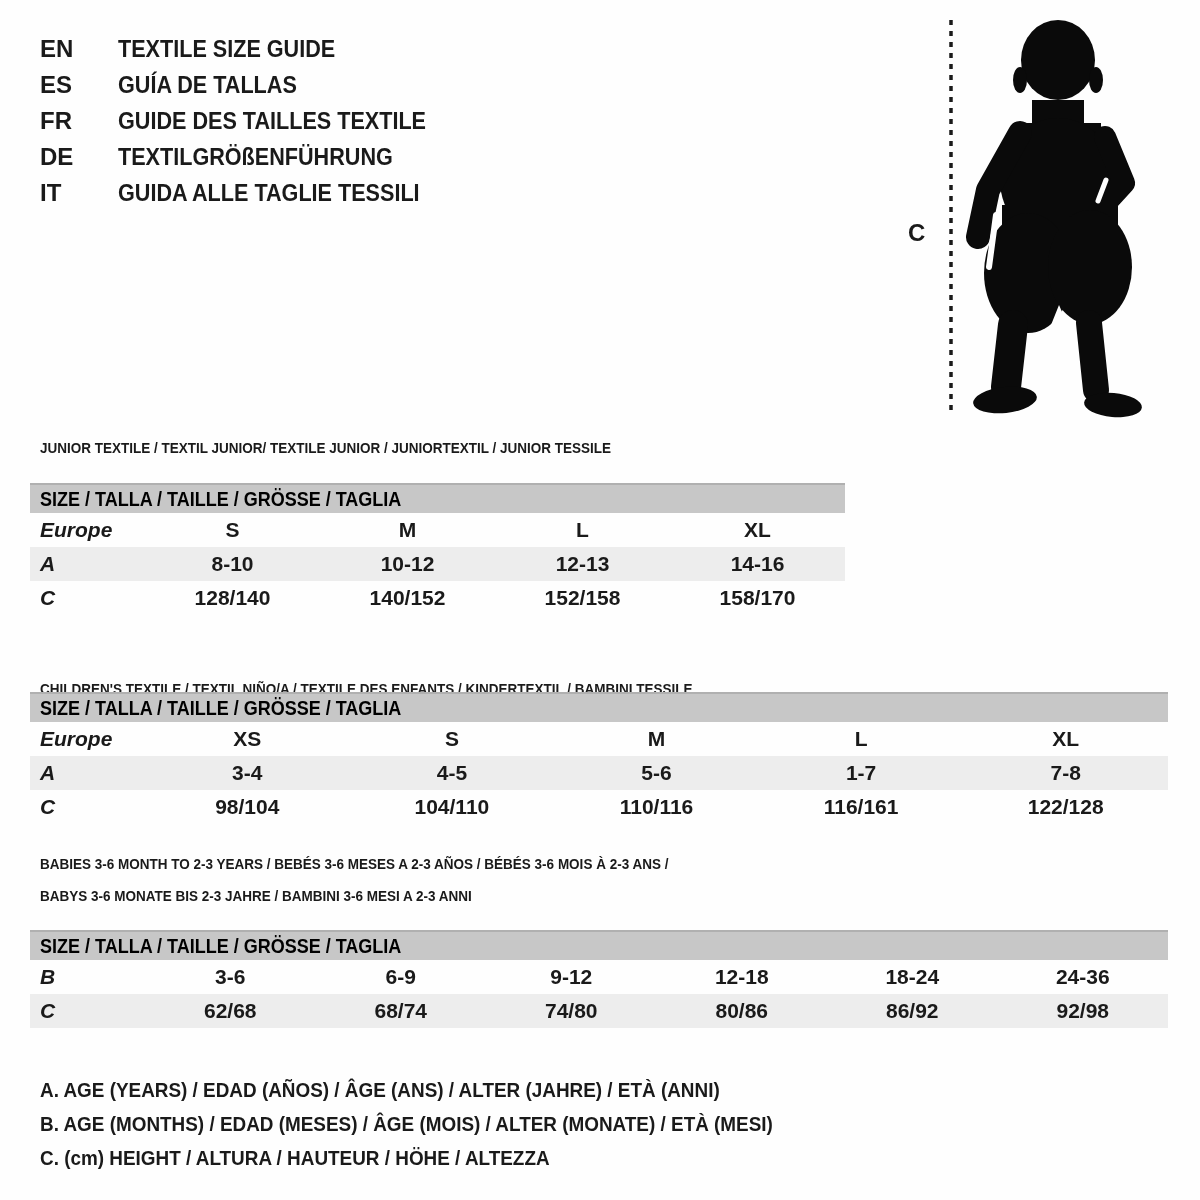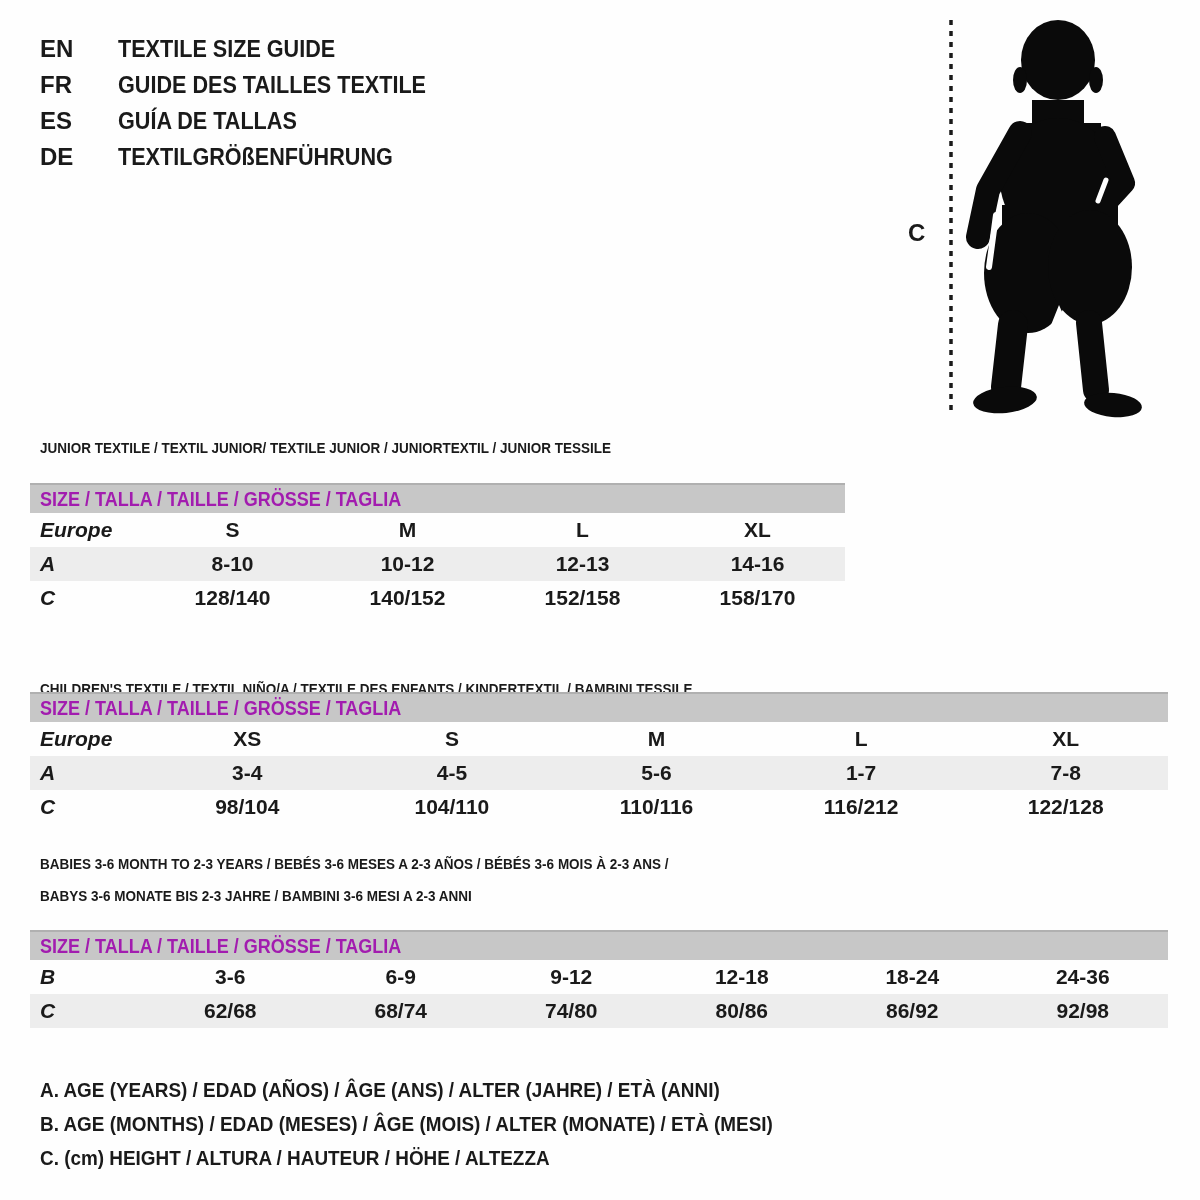--- a/index.html
+++ b/index.html
@@ -11,21 +11,21 @@
   .lang-row{display:flex;height:36px;align-items:center;font-weight:bold;font-size:24px;}
   .lang-code{width:78px;}
   
   .section-title{position:absolute;left:40px;font-size:15px;font-weight:bold;line-height:26px;}
   .two-line div{height:32px;display:flex;align-items:flex-start;}
   
   .table{position:absolute;left:30px;}
   .w-junior{width:815px;}
   .w-full{width:1138px;}
   .t-bar{height:30px;background:#c7c7c7;border-top:2px solid #b0b0b0;box-sizing:border-box;
-         display:flex;align-items:center;padding-left:10px;font-size:20px;font-weight:bold;color:#a21caf;}
+         display:flex;align-items:center;padding-left:10px;font-size:20px;font-weight:bold;color:#000000;}
   .t-row{display:flex;height:34px;align-items:center;font-size:21px;font-weight:bold;}
   .t-row.alt{background:#ededed;}
   .t-label{width:115px;padding-left:10px;box-sizing:border-box;font-style:italic;}
   .t-cell{flex:1;text-align:center;}
   
   .figure-svg{position:absolute;left:940px;top:15px;}
   .figure-c{position:absolute;left:908px;top:219px;font-size:24px;font-weight:bold;}
   
   .legend{position:absolute;left:40px;top:1068px;}
   .legend-line{height:34px;display:flex;align-items:flex-end;font-size:21px;font-weight:bold;}
@@ -34,30 +34,34 @@
 <body>
 
 <div id="page">
 
   <div class="lang-block">
     <div class="lang-row">
       <span class="lang-code">EN</span>
       <span class="cond">TEXTILE SIZE GUIDE</span>
     </div>
     <div class="lang-row">
+      <span class="lang-code">ES</span>
+      <span class="cond">GUÍA DE TALLAS</span>
+    </div>
+    <div class="lang-row">
       <span class="lang-code">FR</span>
       <span class="cond">GUIDE DES TAILLES TEXTILE</span>
     </div>
     <div class="lang-row">
-      <span class="lang-code">ES</span>
-      <span class="cond">GUÍA DE TALLAS</span>
+      <span class="lang-code">DE</span>
+      <span class="cond">TEXTILGRÖßENFÜHRUNG</span>
     </div>
     <div class="lang-row">
-      <span class="lang-code">DE</span>
-      <span class="cond">TEXTILGRÖßENFÜHRUNG</span>
+      <span class="lang-code">IT</span>
+      <span class="cond">GUIDA ALLE TAGLIE TESSILI</span>
     </div>
   </div>
 
   <svg class="figure-svg" width="210" height="410" viewBox="0 0 210 410">
     <line x1="11" y1="5" x2="11" y2="400" stroke="#1a1a1a" stroke-width="3.5" stroke-dasharray="5 6"></line>
     <g fill="#0a0a0a" stroke="none">
       <ellipse cx="118" cy="45" rx="37" ry="40"></ellipse>
       <ellipse cx="80" cy="65" rx="7" ry="13"></ellipse>
       <ellipse cx="156" cy="65" rx="7" ry="13"></ellipse>
       <rect x="92" y="85" width="52" height="28"></rect>
@@ -134,21 +138,21 @@
       <span class="t-cell">4-5</span>
       <span class="t-cell">5-6</span>
       <span class="t-cell">1-7</span>
       <span class="t-cell">7-8</span>
     </div>
     <div class="t-row">
       <span class="t-label">C</span>
       <span class="t-cell">98/104</span>
       <span class="t-cell">104/110</span>
       <span class="t-cell">110/116</span>
-      <span class="t-cell">116/212</span>
+      <span class="t-cell">116/161</span>
       <span class="t-cell">122/128</span>
     </div>
   </div>
 
   <div class="section-title two-line" style="top:851px;">
     <div>
         <span class="cond">BABIES 3-6 MONTH TO 2-3 YEARS / BEBÉS 3-6 MESES A 2-3 AÑOS / BÉBÉS 3-6 MOIS À 2-3 ANS /</span>
       </div>
     <div>
         <span class="cond">BABYS 3-6 MONATE BIS 2-3 JAHRE / BAMBINI 3-6 MESI A 2-3 ANNI</span>

